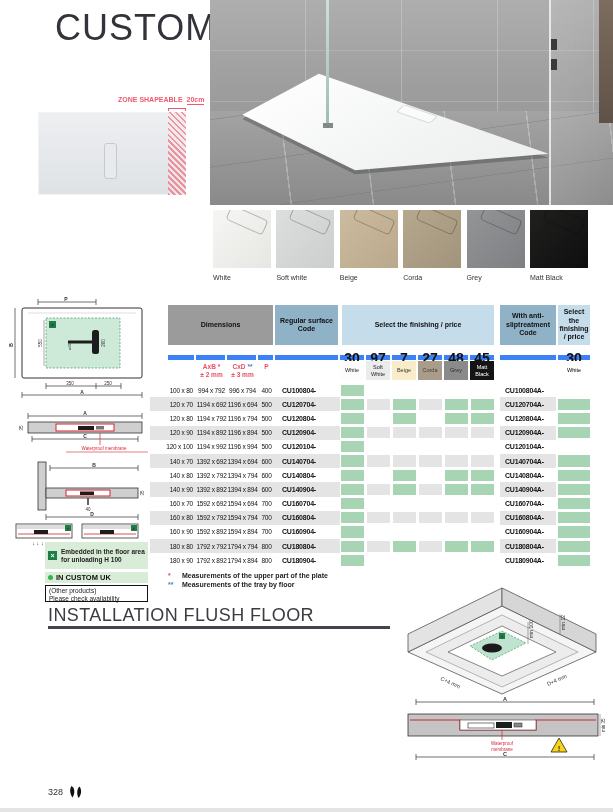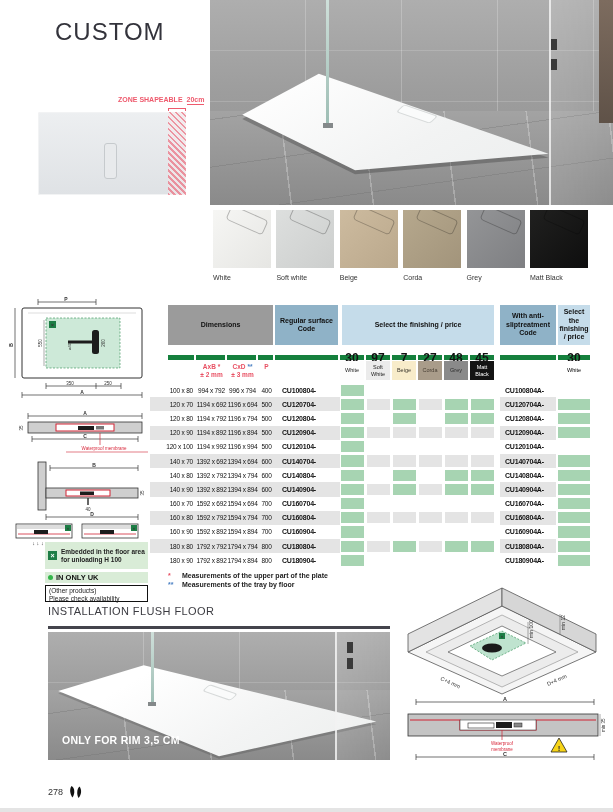--- a/index.html
+++ b/index.html
@@ -2,21 +2,21 @@
 <html><head>
 <meta charset="utf-8">
 <style>
   * { margin:0; padding:0; box-sizing:border-box; }
   html,body { background:#fff; }
   .page {
     position:relative; width:613px; height:812px; background:#fff;
     font-family:"Liberation Sans", sans-serif; overflow:hidden;
   }
   
-  .title { position:absolute; left:55px; top:18px; font-size:24px; font-weight:400;
+  .title { position:absolute; left:55px; top:7px; font-size:36px; font-weight:400;
            letter-spacing:1px; color:#33333b; }
   .subtitle { position:absolute; left:55px; top:40px; font-size:11px; font-weight:bold;
               color:#222; line-height:1.3; }
   
   .zone-label { position:absolute; left:118px; top:96px; width:70px; font-size:7px;
                 color:#ee5a6d; font-weight:bold; white-space:nowrap; }
   .zone-label .val { margin-left:4px; border-bottom:1.5px solid #ee5a6d; padding-bottom:1px; }
   .tray-diagram { position:absolute; left:38px; top:112px; width:148px; height:83px;
                   background:linear-gradient(180deg,#edeff1,#dfe2e5); border-radius:2px;
                   box-shadow:0 0 0 1px #f2f3f4 inset; }
@@ -90,22 +90,22 @@
   .spec-table { position:absolute; left:150px; top:305px; display:grid;
     grid-template-columns:46px 31px 31px 17px 65px 26px 26px 26px 26px 26px 26px 60px 34px;
     grid-template-rows:40px 16px 22px; grid-auto-rows:14.2px; }
   .hA { grid-row:1; display:flex; align-items:center; justify-content:center; text-align:center;
         font-weight:bold; font-size:7px; line-height:1.2; padding:2px; color:#111; }
   .h-dims { grid-column:1/5; background:#9b9b9b; margin:0 2px 0 18px; }
   .h-reg  { grid-column:5;   background:#8fb2c7; margin-right:2px; }
   .h-fin  { grid-column:6/12;background:#c5dcea; margin:0 2px; }
   .h-anti { grid-column:12;  background:#8fb2c7; margin-left:4px; }
   .h-finr { grid-column:13;  background:#c5dcea; margin-left:2px; }
-  .nb { grid-row:2; background:#15803d; margin:10px 2px 1px 0; display:flex; align-items:center;
-        justify-content:center; font-weight:bold; font-size:12px; color:#111; }
+  .nb { grid-row:2; background:#3b82f6; margin:10px 2px 1px 0; display:flex; align-items:center;
+        justify-content:center; font-weight:bold; font-size:14px; color:#111; }
   .nb.c1 { grid-column:1; margin-left:18px; } .nb.c2{grid-column:2;} .nb.c3{grid-column:3;}
   .nb.c4 { grid-column:4; } .nb.c5 { grid-column:5; }
   .nb.c12 { grid-column:12; margin-left:4px; margin-right:0; }
   .nb.c13 { grid-column:13; margin-left:2px; margin-right:0; }
   .rh { grid-row:3; color:#e84f62; font-weight:bold; font-size:6.5px; text-align:center;
         line-height:1.25; padding-top:2px; }
   .rh.c2{grid-column:2;} .rh.c3{grid-column:3;} .rh.c4{grid-column:4;}
   .rh .bluemark { color:#4d82c4; }
   .chip { grid-row:3; margin:0 2px 3px 0; font-size:5.5px; display:flex; align-items:center;
           justify-content:center; text-align:center; line-height:1.1; padding:0 1px; }
@@ -121,21 +121,21 @@
   .cell.fin.stripe { background:#e4e4e4; }
   .cell.fin.on.stripe { background:#a7d4b2; }
   .cell.afin { margin:1.5px 0 1.5px 2px; }
   .cell.afin.on { background:#a7d4b2; }
   
   .footnotes { position:absolute; left:168px; top:572px; font-size:7px; color:#222; }
   .footnotes .fn { display:flex; margin-bottom:2px; font-weight:bold; }
   .footnotes .mark { width:14px; font-weight:bold; }
   .mark.red { color:#e84f62; } .mark.blue { color:#4d82c4; }
   
-  .inst-title { position:absolute; left:48px; top:605px; font-size:11px; color:#3b3b41;
+  .inst-title { position:absolute; left:48px; top:605px; font-size:18px; color:#3b3b41;
                 letter-spacing:.4px; }
   .inst-rule { position:absolute; left:48px; top:626px; width:342px; height:3px; background:#44444c; }
   
   .pageno { position:absolute; left:48px; top:786px; font-size:9px; color:#333;
             display:flex; align-items:center; gap:6px; }
   .bottom-edge { position:absolute; left:0; bottom:0; width:100%; height:4px; background:#e4e4e4; }
   svg text { font-family:"Liberation Sans", sans-serif; fill:#333; }
   svg text.red { fill:#d8293c; }
   .sidebar-svg { position:absolute; left:8px; top:296px; }
   .iso-svg { position:absolute; left:396px; top:586px; }
@@ -292,21 +292,21 @@
       <text x="98" y="249" font-size="5.5" fill="#3b7fc0" font-family="DejaVu Sans" text-anchor="middle">↓ ↓ ↓</text>
     </g>
   </svg>
 
   <div class="embedded-box">
     <span class="gx">×</span>
     <span class="txt">Embedded in the floor area for unloading H 100</span>
   </div>
   <div class="stock-bar">
     <span class="dot"></span>
-    <span class="txt">IN ONLY UK</span>
+    <span class="txt">IN CUSTOM UK</span>
   </div>
   <div class="other-box">
     <div>(Other products)</div>
     <div>Please check availability</div>
   </div>
 
   <div class="spec-table" id="spec-table">
     <div class="hA h-dims">Dimensions</div>
     <div class="hA h-reg">Regular surface Code</div>
     <div class="hA h-fin">Select the finishing / price</div>
@@ -518,32 +518,20 @@
       <span>Measurements of the upper part of the plate</span>
     </div>
     <div class="fn">
       <span class="mark blue">**</span>
       <span>Measurements of the tray by floor</span>
     </div>
   </div>
 
   <div class="inst-title">INSTALLATION FLUSH FLOOR</div>
   <div class="inst-rule"></div>
-  <div class="photo photo2">
-    <div class="floor"></div>
-    <div class="tray-shadow"></div>
-    <div class="tray3d"></div>
-    <div class="drain3d"></div>
-    <div class="glassline"></div>
-    <div class="glassfoot"></div>
-    <div class="pane"></div>
-    <div class="clamp c1"></div>
-    <div class="clamp c2"></div>
-    <div class="caption">ONLY FOR RIM 3,5 CM</div>
-  </div>
 
   <svg class="iso-svg" width="212" height="112" viewBox="0 0 212 112">
     <polygon points="12,66 106,20 200,66 106,108" fill="#f5f5f5" stroke="#555" stroke-width="0.8"></polygon>
     <polygon points="12,66 106,20 106,2 12,48" fill="#e3e3e3" stroke="#555" stroke-width="0.8"></polygon>
     <polygon points="106,20 200,66 200,48 106,2" fill="#d6d6d6" stroke="#555" stroke-width="0.8"></polygon>
     <polygon points="30,66 106,29 182,66 106,101" fill="#ececec" stroke="#777" stroke-width="0.5"></polygon>
     <polygon points="52,66 106,40 160,66 106,90" fill="#ffffff" stroke="#555" stroke-width="0.7"></polygon>
     <polygon points="74,60 106,45 130,57 96,74" fill="#bfe3cf" stroke="#2a8a4e" stroke-width="0.6" stroke-dasharray="2,1.5"></polygon>
     <ellipse cx="96" cy="62" rx="10" ry="4.5" fill="#1a1a1a"></ellipse>
     <rect x="103" y="47" width="6" height="6" fill="#1d7d45"></rect>
@@ -576,20 +564,20 @@
       <polygon points="157,44 149,58 165,58" fill="#f7d417" stroke="#222" stroke-width="0.8"></polygon>
       <text x="157" y="56.5" font-size="8" font-weight="bold" text-anchor="middle" fill="#111">!</text>
     </g>
     <line x1="14" y1="63" x2="192" y2="63" stroke="#333" stroke-width="0.7"></line>
     <line x1="14" y1="60" x2="14" y2="66" stroke="#333" stroke-width="0.7"></line>
     <line x1="192" y1="60" x2="192" y2="66" stroke="#333" stroke-width="0.7"></line>
     <text x="103" y="61.5" font-size="5.5" font-weight="bold" text-anchor="middle">C</text>
   </svg>
 
   <div class="pageno">
-    <span>278</span>
+    <span>328</span>
     <svg width="14" height="12" viewBox="0 0 14 12">
       <path d="M2.5,0 C5.5,1.5 6.5,7 3.5,11.5 C1,8.5 0.2,3 2.5,0 Z" fill="#111"></path>
       <path d="M10.5,0.5 C13,3.5 12.5,9 9.5,12 C7.5,8.5 7.8,3 10.5,0.5 Z" fill="#111"></path>
     </svg>
   </div>
   <div class="bottom-edge"></div>
 </div>
 
 </body></html>

